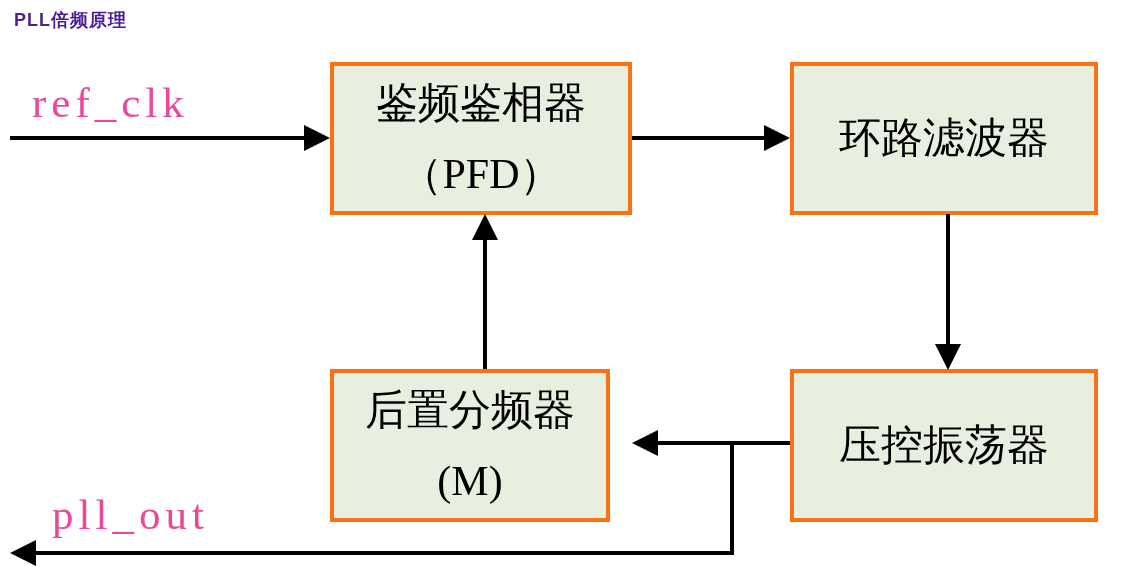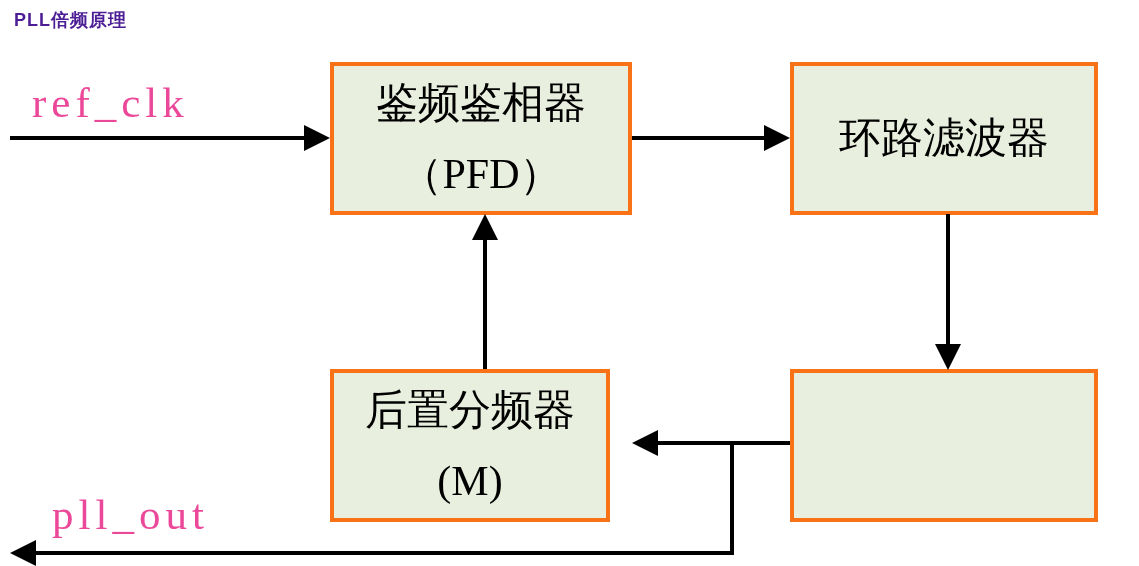--- a/index.html
+++ b/index.html
@@ -49,20 +49,21 @@
     <div class="bline">（PFD）</div>
   </div>
   <div class="block blk-lf">
     <div class="bline">环路滤波器</div>
   </div>
   <div class="block blk-div">
     <div class="bline">后置分频器</div>
     <div class="bline">(M)</div>
   </div>
   <div class="block blk-vco">
+    <div class="bline">压控振荡器</div>
   </div>
 
   <div class="hline" style="left:10px;top:136px;width:296px;"></div>
   <div class="arr arr-right" style="left:304px;top:125px;"></div>
 
   <div class="hline" style="left:632px;top:136px;width:134px;"></div>
   <div class="arr arr-right" style="left:764px;top:125px;"></div>
 
   <div class="vline" style="left:946px;top:214px;height:132px;"></div>
   <div class="arr arr-down" style="left:935px;top:344px;"></div>

